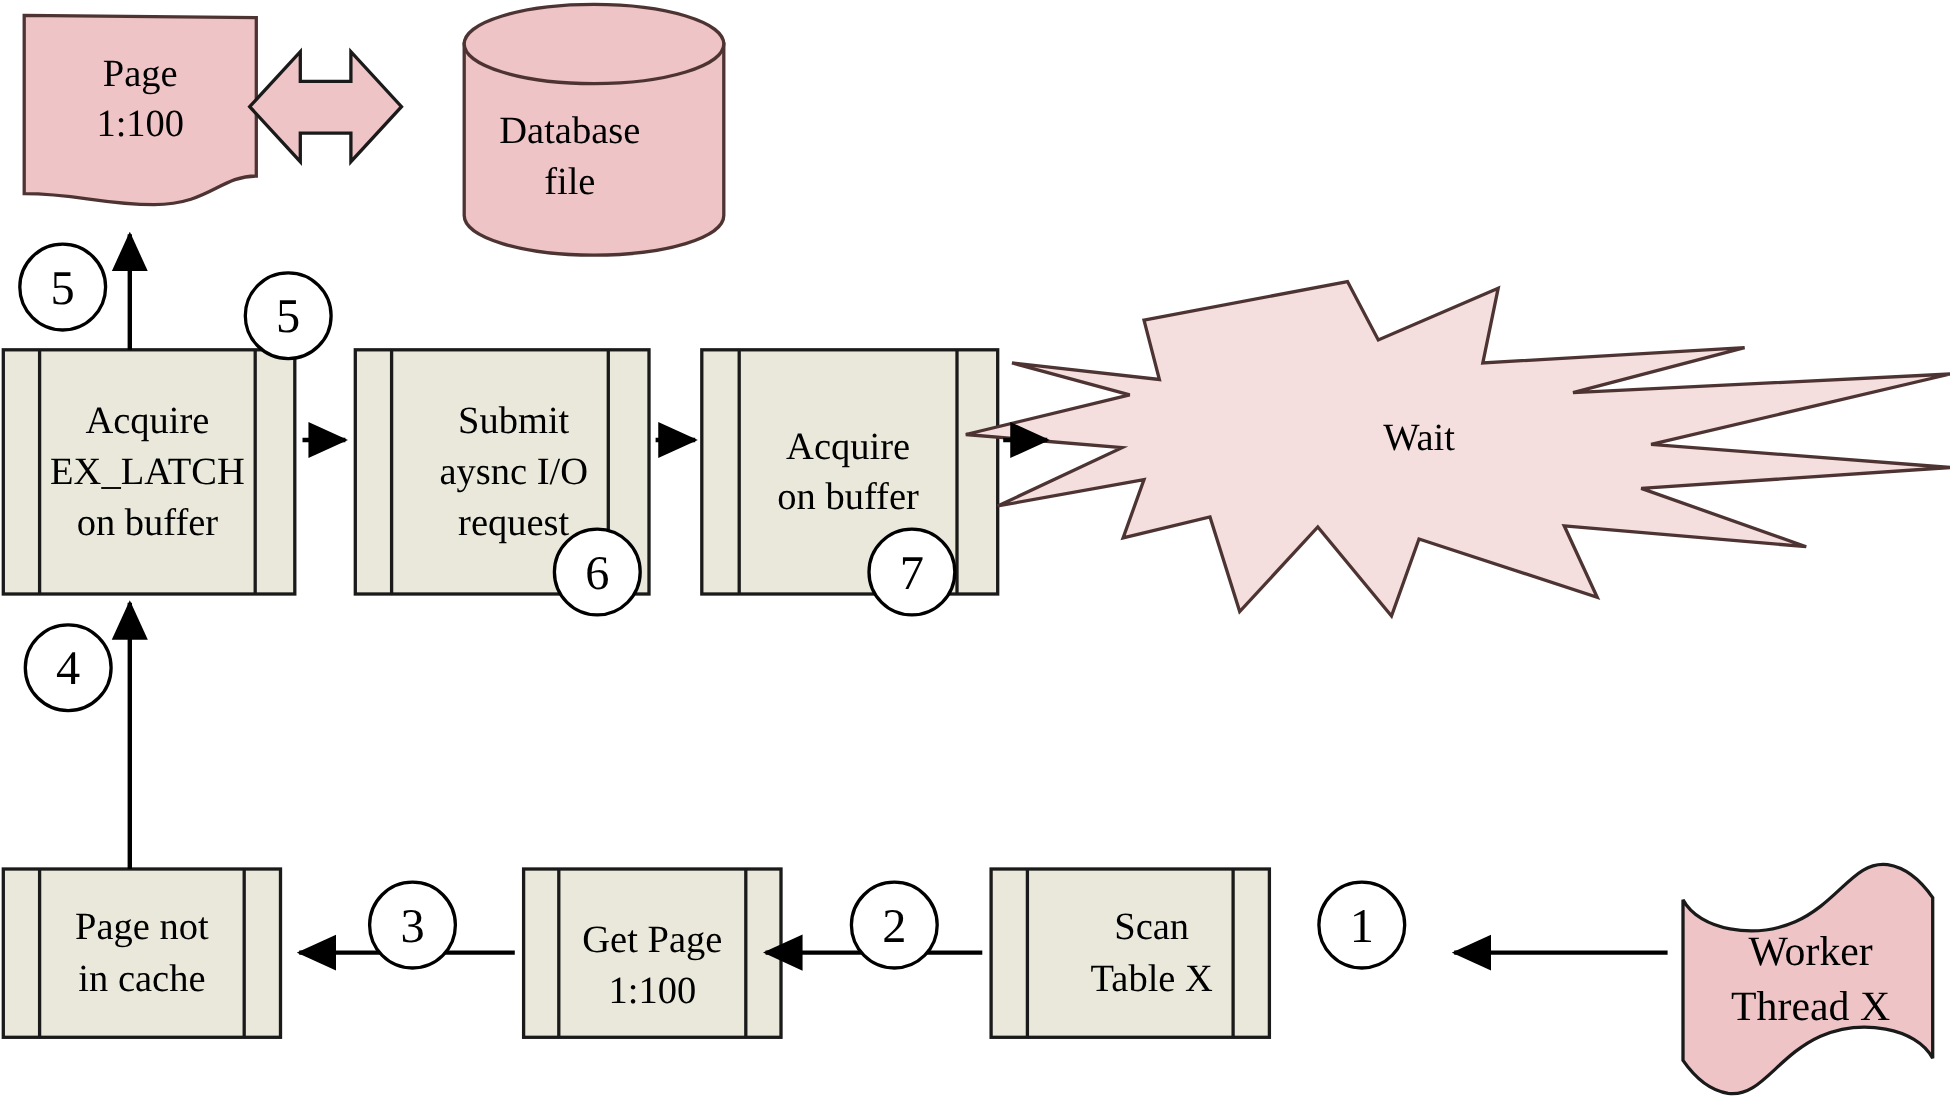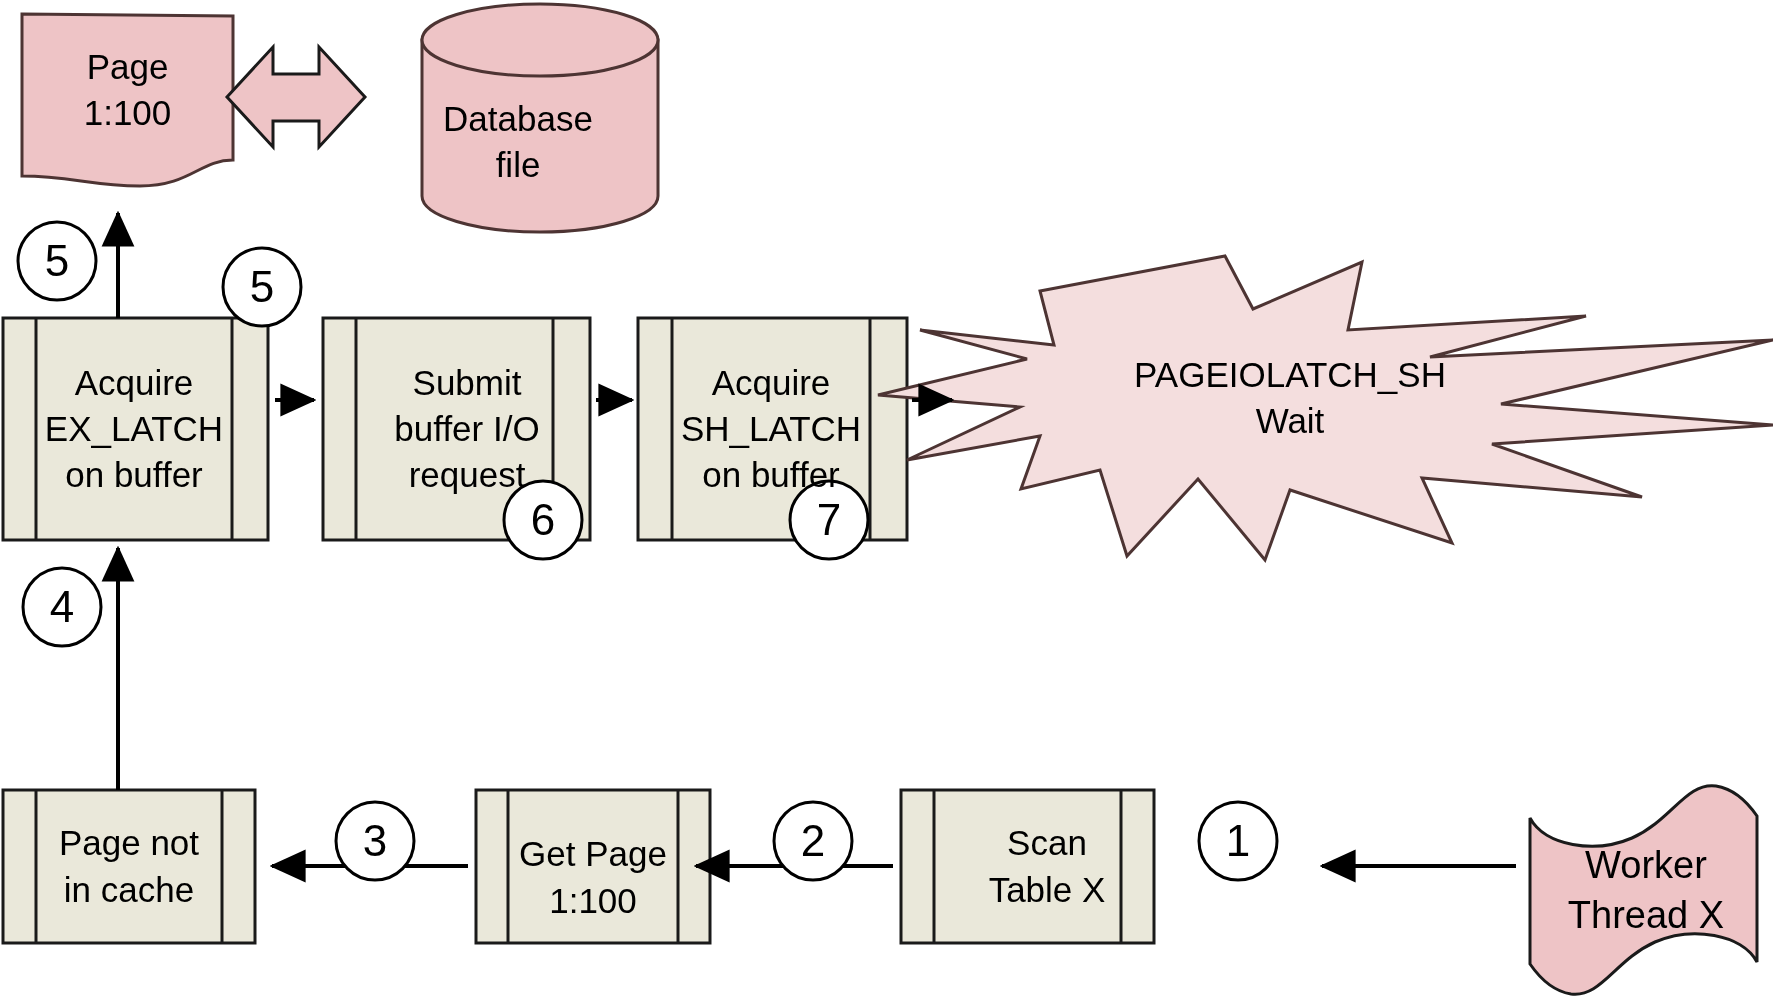--- a/index.html
+++ b/index.html
@@ -5,21 +5,21 @@
   html, body {
     margin: 0;
     padding: 0;
     background: #ffffff;
   }
   #canvas {
     position: relative;
     width: 1773px;
     height: 1005px;
     background: #ffffff;
-    font-family: Liberation Sans, sans-serif;
+    font-family: Liberation Serif, serif;
     overflow: hidden;
   }
   svg.layer {
     position: absolute;
     left: 0;
     top: 0;
     width: 1773px;
     height: 1005px;
   }
   .shape-text {
@@ -155,32 +155,30 @@
   </div>
 
   <div class="shape-text t-lg" style="left:36px; top:318px; width:196px; height:222px;">
     <span>Acquire</span>
     <span>EX_LATCH</span>
     <span>on buffer</span>
   </div>
 
   <div class="shape-text t-lg" style="left:356px; top:318px; width:222px; height:222px;">
     <span>Submit</span>
-    <span>buffer I/O</span>
+    <span>aysnc I/O</span>
     <span>request</span>
   </div>
 
   <div class="shape-text t-lg" style="left:672px; top:318px; width:198px; height:222px;">
     <span>Acquire</span>
-    <span>SH_LATCH</span>
     <span>on buffer</span>
   </div>
 
   <div class="shape-text t-lg" style="left:1040px; top:328px; width:500px; height:140px;">
-    <span>PAGEIOLATCH_SH</span>
     <span>Wait</span>
   </div>
 
   <div class="shape-text t-lg" style="left:36px; top:790px; width:186px; height:153px;">
     <span>Page not</span>
     <span>in cache</span>
   </div>
 
   <div class="shape-text t-lg" style="left:508px; top:790px; width:170px; height:175px;">
     <span>Get Page</span>

